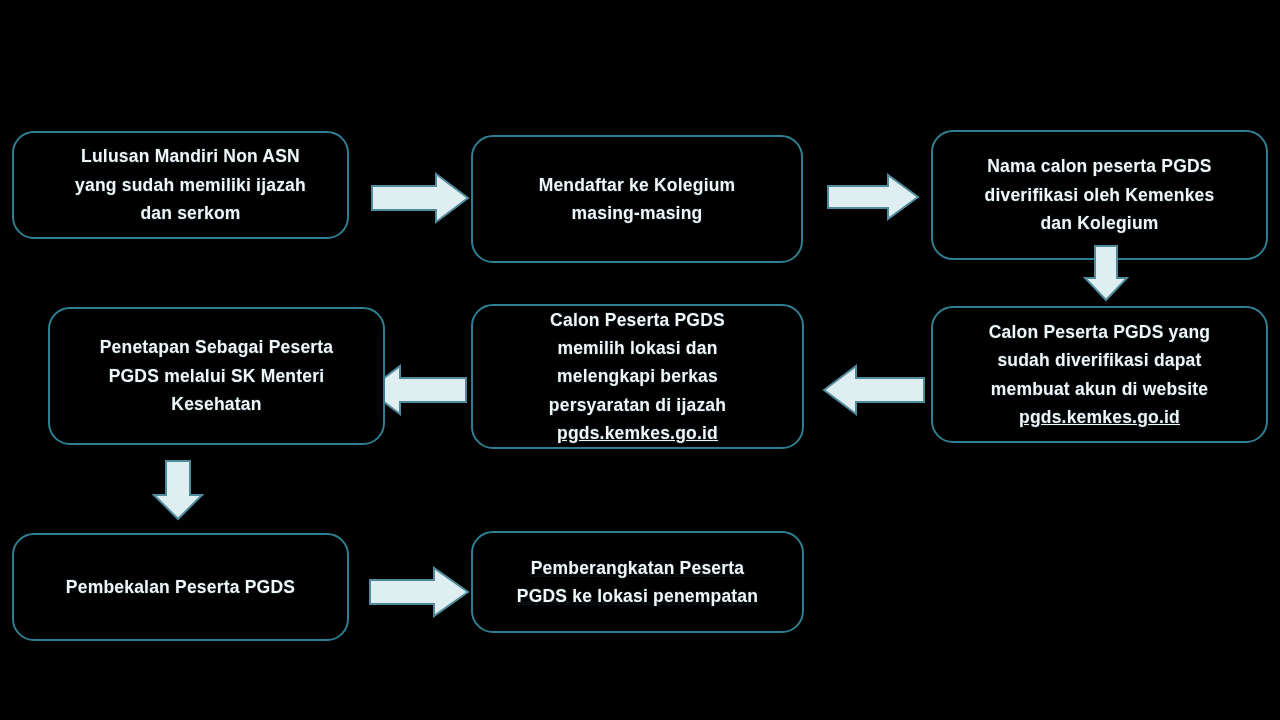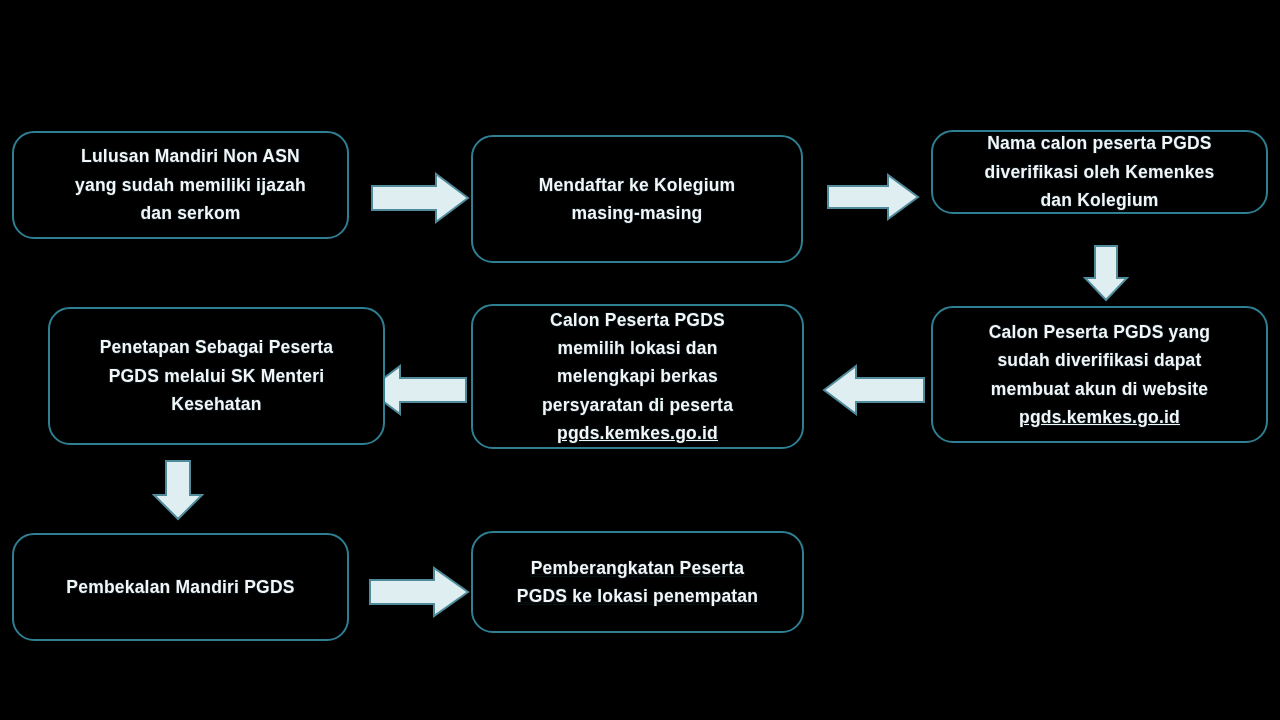--- a/index.html
+++ b/index.html
@@ -71,21 +71,21 @@
     <span class="node-label">Mendaftar ke Kolegium
 masing-masing</span>
   </div>
 
   <div class="arrow" style="left:826px; top:173px;">
     <svg width="94" height="48" viewBox="0 0 94 48">
       <polygon points="2,13 62,13 62,2 92,24 62,46 62,35 2,35" fill="#dfeef1" stroke="#4f8b9b" stroke-width="2"></polygon>
     </svg>
   </div>
 
-  <div class="node" style="left:931px; top:130px; width:337px; height:84px;">
+  <div class="node" style="left:931px; top:130px; width:337px; height:130px;">
     <span class="node-label">Nama calon peserta PGDS
 diverifikasi oleh Kemenkes
 dan Kolegium</span>
   </div>
 
   <div class="arrow" style="left:1083px; top:244px;">
     <svg width="46" height="58" viewBox="0 0 46 58">
       <polygon points="12,2 34,2 34,34 44,34 23,56 2,34 12,34" fill="#dfeef1" stroke="#4f8b9b" stroke-width="2"></polygon>
     </svg>
   </div>
@@ -100,21 +100,21 @@
   <div class="arrow" style="left:822px; top:363px;">
     <svg width="104" height="54" viewBox="0 0 104 54">
       <polygon points="2,27 34,3 34,15 102,15 102,39 34,39 34,51" fill="#dfeef1" stroke="#4f8b9b" stroke-width="2"></polygon>
     </svg>
   </div>
 
   <div class="node" style="left:471px; top:304px; width:333px; height:145px;">
     <span class="node-label"><span>Calon Peserta PGDS
 memilih lokasi dan
 melengkapi berkas
-persyaratan di peserta
+persyaratan di ijazah
 </span><span class="link">pgds.kemkes.go.id</span></span>
   </div>
 
   <div class="arrow" style="left:366px; top:363px;">
     <svg width="102" height="54" viewBox="0 0 102 54">
       <polygon points="2,27 34,3 34,15 100,15 100,39 34,39 34,51" fill="#dfeef1" stroke="#4f8b9b" stroke-width="2"></polygon>
     </svg>
   </div>
 
   <div class="node" style="left:12px; top:307px; width:337px; height:138px;margin-left:36px;">
@@ -123,21 +123,21 @@
 Kesehatan</span>
   </div>
 
   <div class="arrow" style="left:152px; top:459px;">
     <svg width="52" height="62" viewBox="0 0 52 62">
       <polygon points="14,2 38,2 38,36 50,36 26,60 2,36 14,36" fill="#dfeef1" stroke="#4f8b9b" stroke-width="2"></polygon>
     </svg>
   </div>
 
   <div class="node" style="left:12px; top:533px; width:337px; height:108px;">
-    <span class="node-label">Pembekalan Mandiri PGDS</span>
+    <span class="node-label">Pembekalan Peserta PGDS</span>
   </div>
 
   <div class="arrow" style="left:368px; top:566px;">
     <svg width="102" height="52" viewBox="0 0 102 52">
       <polygon points="2,14 66,14 66,2 100,26 66,50 66,38 2,38" fill="#dfeef1" stroke="#4f8b9b" stroke-width="2"></polygon>
     </svg>
   </div>
 
   <div class="node" style="left:471px; top:531px; width:333px; height:102px;text-decoration:underline;">
     <span class="node-label">Pemberangkatan Peserta

